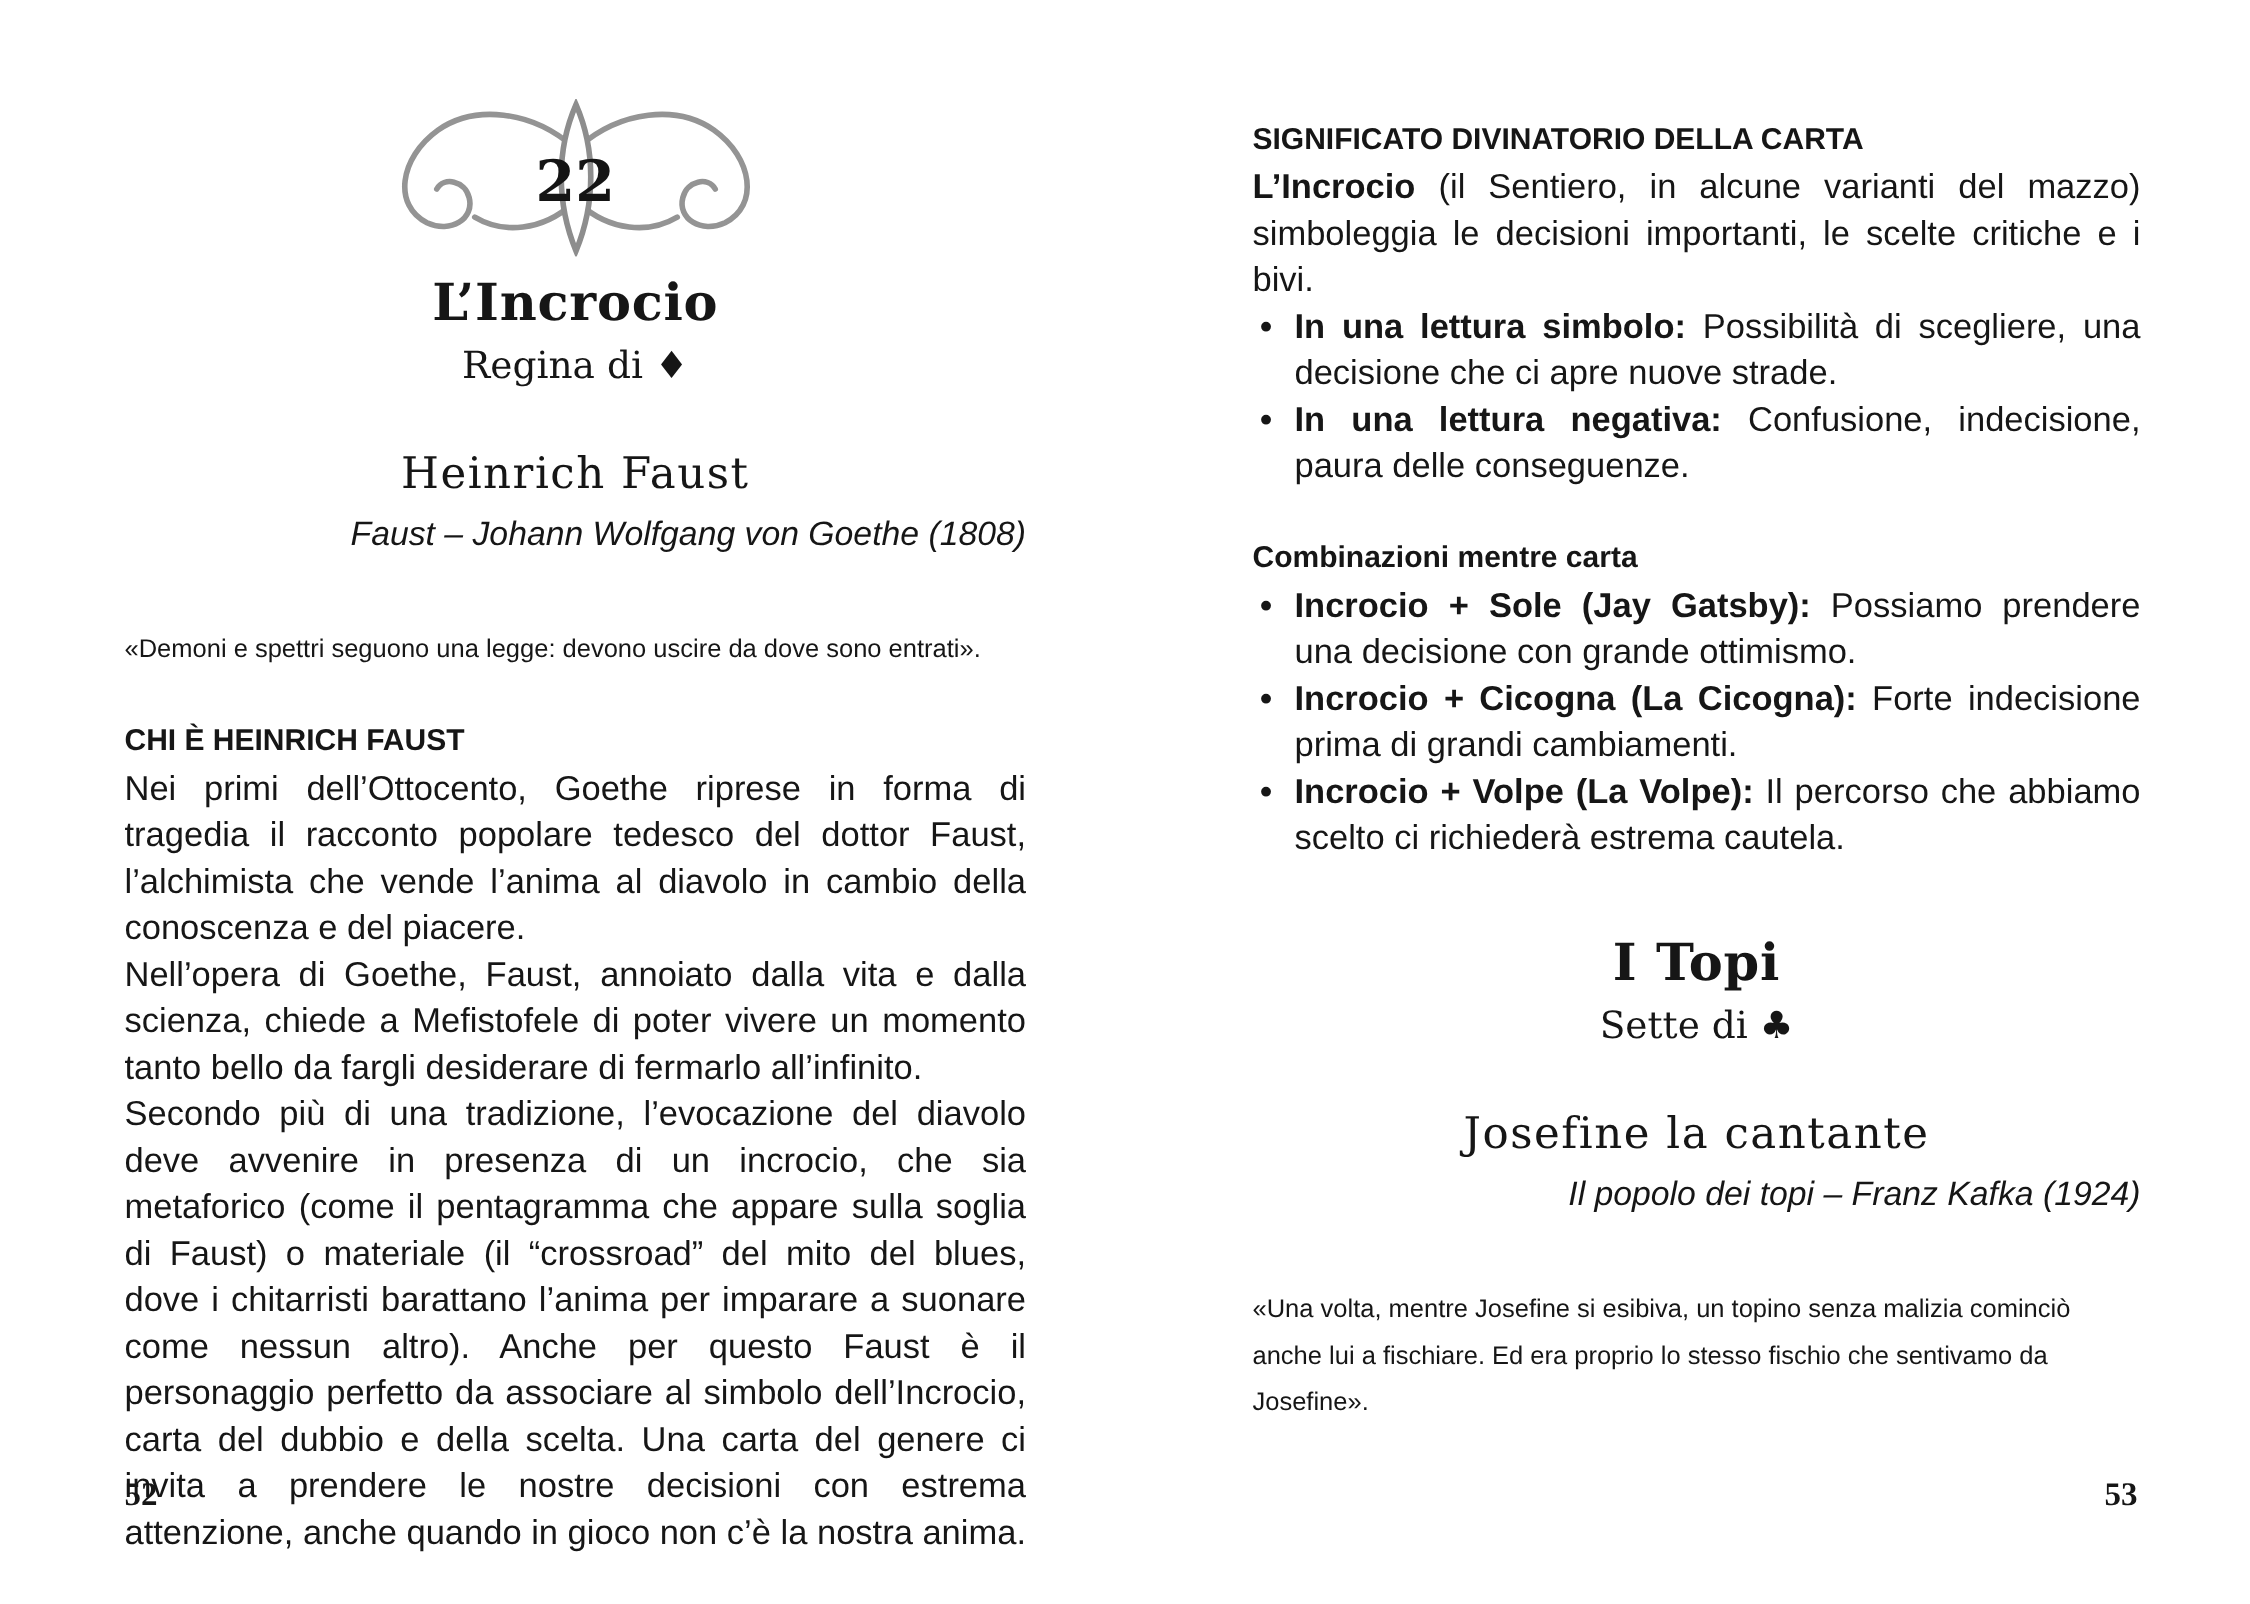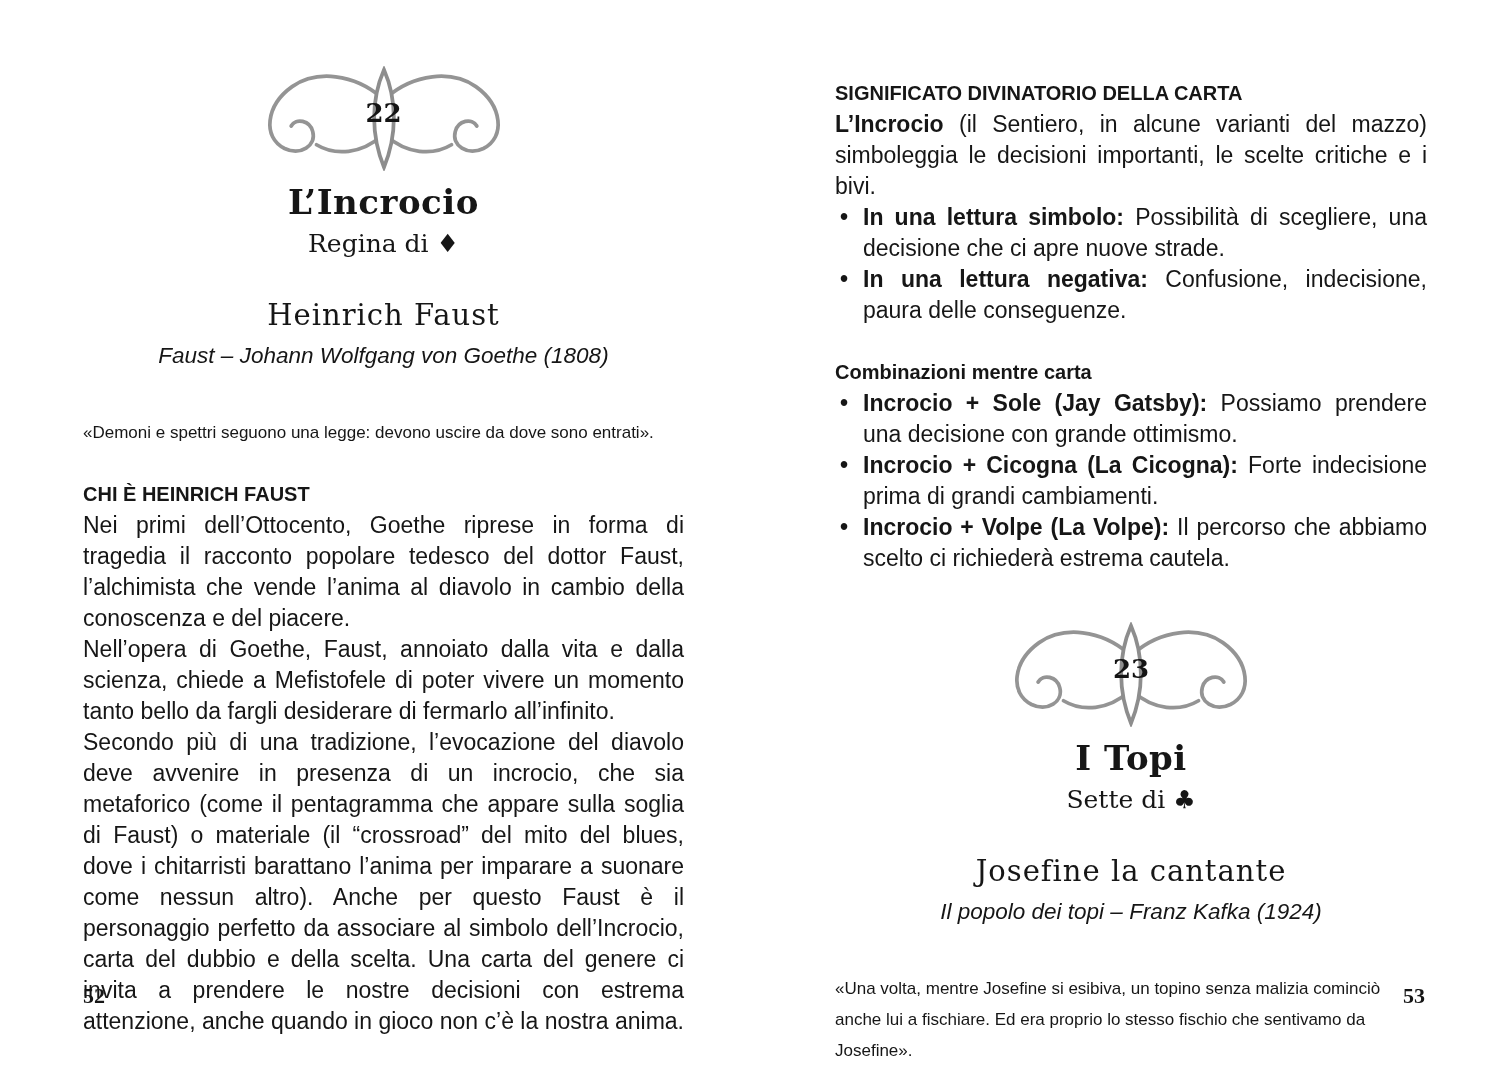--- a/index.html
+++ b/index.html
@@ -19,21 +19,21 @@
   .col-left  { left: 83px;  top: 66px; width: 601px; }
   .col-right { left: 835px; top: 78px; width: 592px; }
 
   
   .ornament { position: relative; width: 300px; height: 106px; margin: 0 auto 10px; }
   .ornament svg { display: block; }
   .card-num {
     position: absolute; left: 0; right: 0; top: 32px;
     text-align: center;
     font-family: "DejaVu Serif", serif;
-    font-weight: 700; font-size: 26px; color: #141414;
+    font-weight: 700; font-size: 38px; color: #141414;
   }
 
   
   .card-title {
     text-align: center;
     font-family: "DejaVu Serif", serif;
     font-weight: 700; font-size: 34px;
     letter-spacing: 0.5px;
     margin-bottom: 7px;
   }
@@ -43,21 +43,21 @@
     font-size: 25px; margin-bottom: 9px;
   }
   .character {
     text-align: center;
     font-family: "DejaVu Serif", serif;
     font-size: 29px; letter-spacing: 1px;
     margin-bottom: 11px;
     margin-top: 40px;
   }
   .source {
-    text-align: center;
+    text-align: right;
     font-style: italic;
     font-size: 22.5px;
   }
 
   
   .quote {
     margin-top: 48px; margin-bottom: 31px;
     font-size: 17px; line-height: 31px;
   }
   .sec-heading {
@@ -142,32 +142,20 @@
     <div class="gap-sm"></div>
 
     <div class="sec-heading">Combinazioni mentre carta</div>
 
     <div class="bullet"><span class="bold">Incrocio + Sole (Jay Gatsby):</span><span> Possiamo prendere una decisione con grande ottimismo.</span></div>
     <div class="bullet"><span class="bold">Incrocio + Cicogna (La Cicogna):</span><span> Forte indecisione prima di grandi cambiamenti.</span></div>
     <div class="bullet"><span class="bold">Incrocio + Volpe (La Volpe):</span><span> Il percorso che abbiamo scelto ci richiederà estrema cautela.</span></div>
 
     <div class="gap-orn"></div>
 
-    <div class="ornament">
-      <svg viewBox="0 0 320 112" width="300" height="105">
-        <g fill="none" stroke="#949494" stroke-width="4" stroke-linecap="round">
-          <path d="M158,34 C128,8 88,4 62,22 C34,42 30,76 54,88 C71,96 88,85 84,70 C81,58 66,55 61,64"></path>
-          <path d="M158,74 C136,94 108,96 88,84"></path>
-          <path d="M162,34 C192,8 232,4 258,22 C286,42 290,76 266,88 C249,96 232,85 236,70 C239,58 254,55 259,64"></path>
-          <path d="M162,74 C184,94 212,96 232,84"></path>
-        </g>
-        <path d="M160,4 C174,36 174,74 160,108 C146,74 146,36 160,4 Z" fill="#ffffff" stroke="#8d8d8d" stroke-width="4"></path>
-      </svg>
-      <span class="card-num">23</span>
-    </div>
 
     <div class="card-title">I Topi</div>
     <div class="suit-line">Sette di ♣</div>
     <div class="character">Josefine la cantante</div>
     <div class="source">Il popolo dei topi – Franz Kafka (1924)</div>
 
     <p class="quote">«Una volta, mentre Josefine si esibiva, un topino senza malizia cominciò anche lui a fischiare. Ed era proprio lo stesso fischio che sentivamo da Josefine».</p>
   </div>
 
   <div class="pagenum pagenum-left">52</div>

